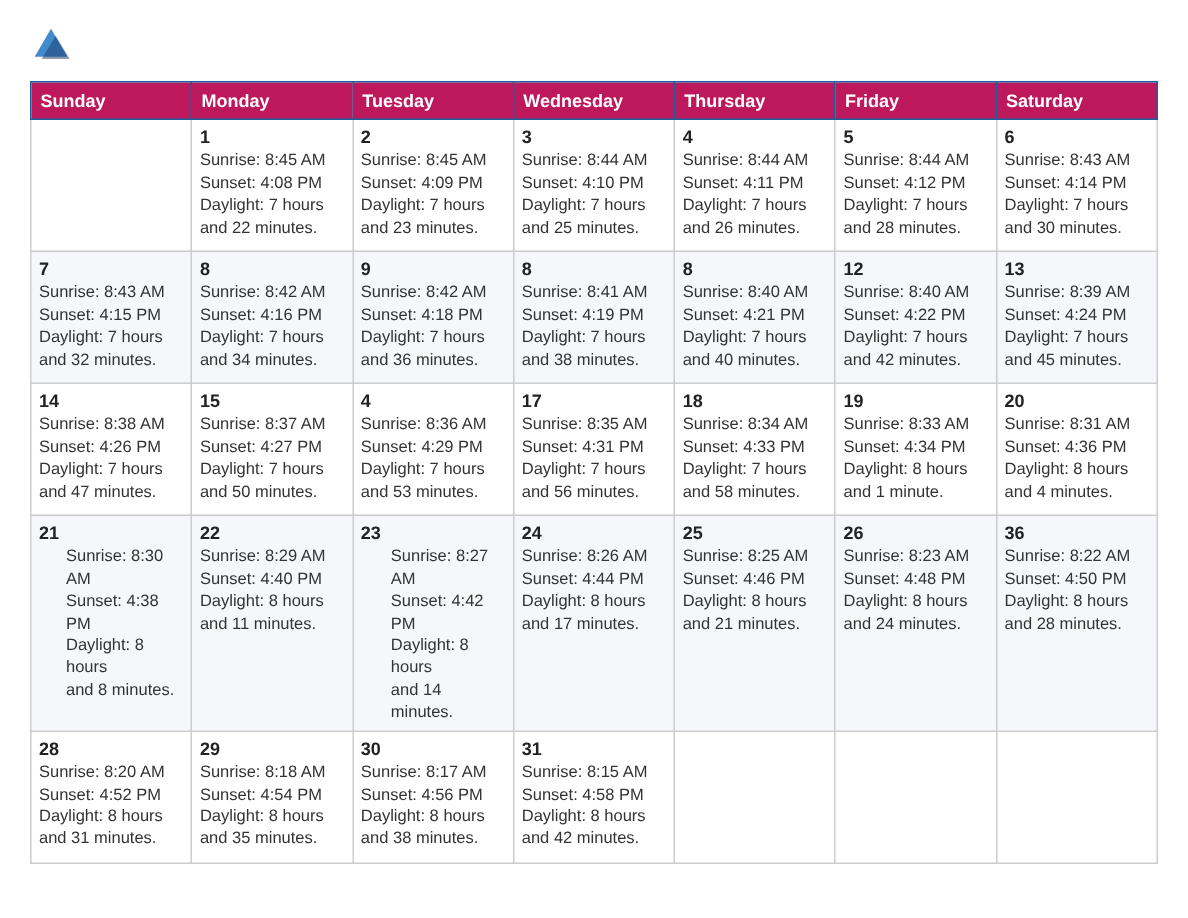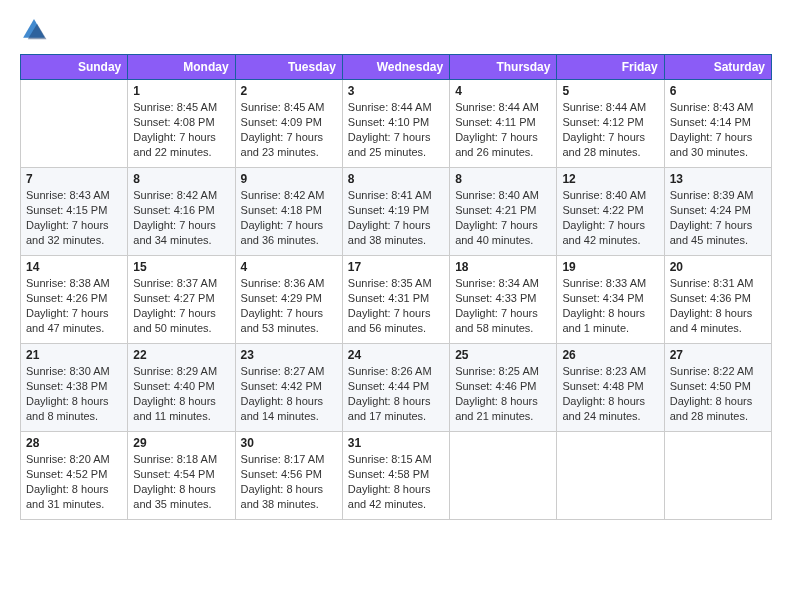--- a/index.html
+++ b/index.html
@@ -47,26 +47,26 @@
     .location {
       font-size: 14px;
       color: #555;
     }
     .calendar-table {
       width: 100%;
       border-collapse: collapse;
       border: 1px solid #bbb;
     }
     .calendar-table th {
-      background: #8b5cf6;
+      background: #be185d;
       color: #fff;
       font-size: 12px;
       font-weight: bold;
       padding: 5px 6px;
-      text-align: right;
+      text-align: left;
       border: 1px solid #1a5fa0;
     }
     .calendar-table td {
       vertical-align: top;
       border: 1px solid #ccc;
       padding: 4px 5px;
       width: calc(100% / 7);
       height: 88px;
       background: #fff;
     }
@@ -268,35 +268,35 @@
             <div class="day-number">20</div>
             <div class="day-info" style="white-space: pre-line;">Sunrise: 8:31 AM
 Sunset: 4:36 PM
 Daylight: 8 hours
 and 4 minutes.</div>
           </td>
         </tr>
         <tr>
           <td>
             <div class="day-number">21</div>
-            <div class="day-info" style="white-space: pre-line;">Sunrise: 8:30 AM
+            <div class="day-info" style="white-space: pre-line; margin-left: 18px;">Sunrise: 8:30 AM
 Sunset: 4:38 PM
 Daylight: 8 hours
 and 8 minutes.</div>
           </td>
           <td>
             <div class="day-number">22</div>
             <div class="day-info" style="white-space: pre-line;">Sunrise: 8:29 AM
 Sunset: 4:40 PM
 Daylight: 8 hours
 and 11 minutes.</div>
           </td>
           <td>
             <div class="day-number">23</div>
-            <div class="day-info" style="white-space: pre-line;">Sunrise: 8:27 AM
+            <div class="day-info" style="white-space: pre-line; margin-left: 20px;">Sunrise: 8:27 AM
 Sunset: 4:42 PM
 Daylight: 8 hours
 and 14 minutes.</div>
           </td>
           <td>
             <div class="day-number">24</div>
             <div class="day-info" style="white-space: pre-line;">Sunrise: 8:26 AM
 Sunset: 4:44 PM
 Daylight: 8 hours
 and 17 minutes.</div>
@@ -309,21 +309,21 @@
 and 21 minutes.</div>
           </td>
           <td>
             <div class="day-number">26</div>
             <div class="day-info" style="white-space: pre-line;">Sunrise: 8:23 AM
 Sunset: 4:48 PM
 Daylight: 8 hours
 and 24 minutes.</div>
           </td>
           <td>
-            <div class="day-number">27</div>
+            <div class="day-number">36</div>
             <div class="day-info" style="white-space: pre-line;">Sunrise: 8:22 AM
 Sunset: 4:50 PM
 Daylight: 8 hours
 and 28 minutes.</div>
           </td>
         </tr>
         <tr>
           <td>
             <div class="day-number">28</div>
             <div class="day-info" style="white-space: pre-line;">Sunrise: 8:20 AM

